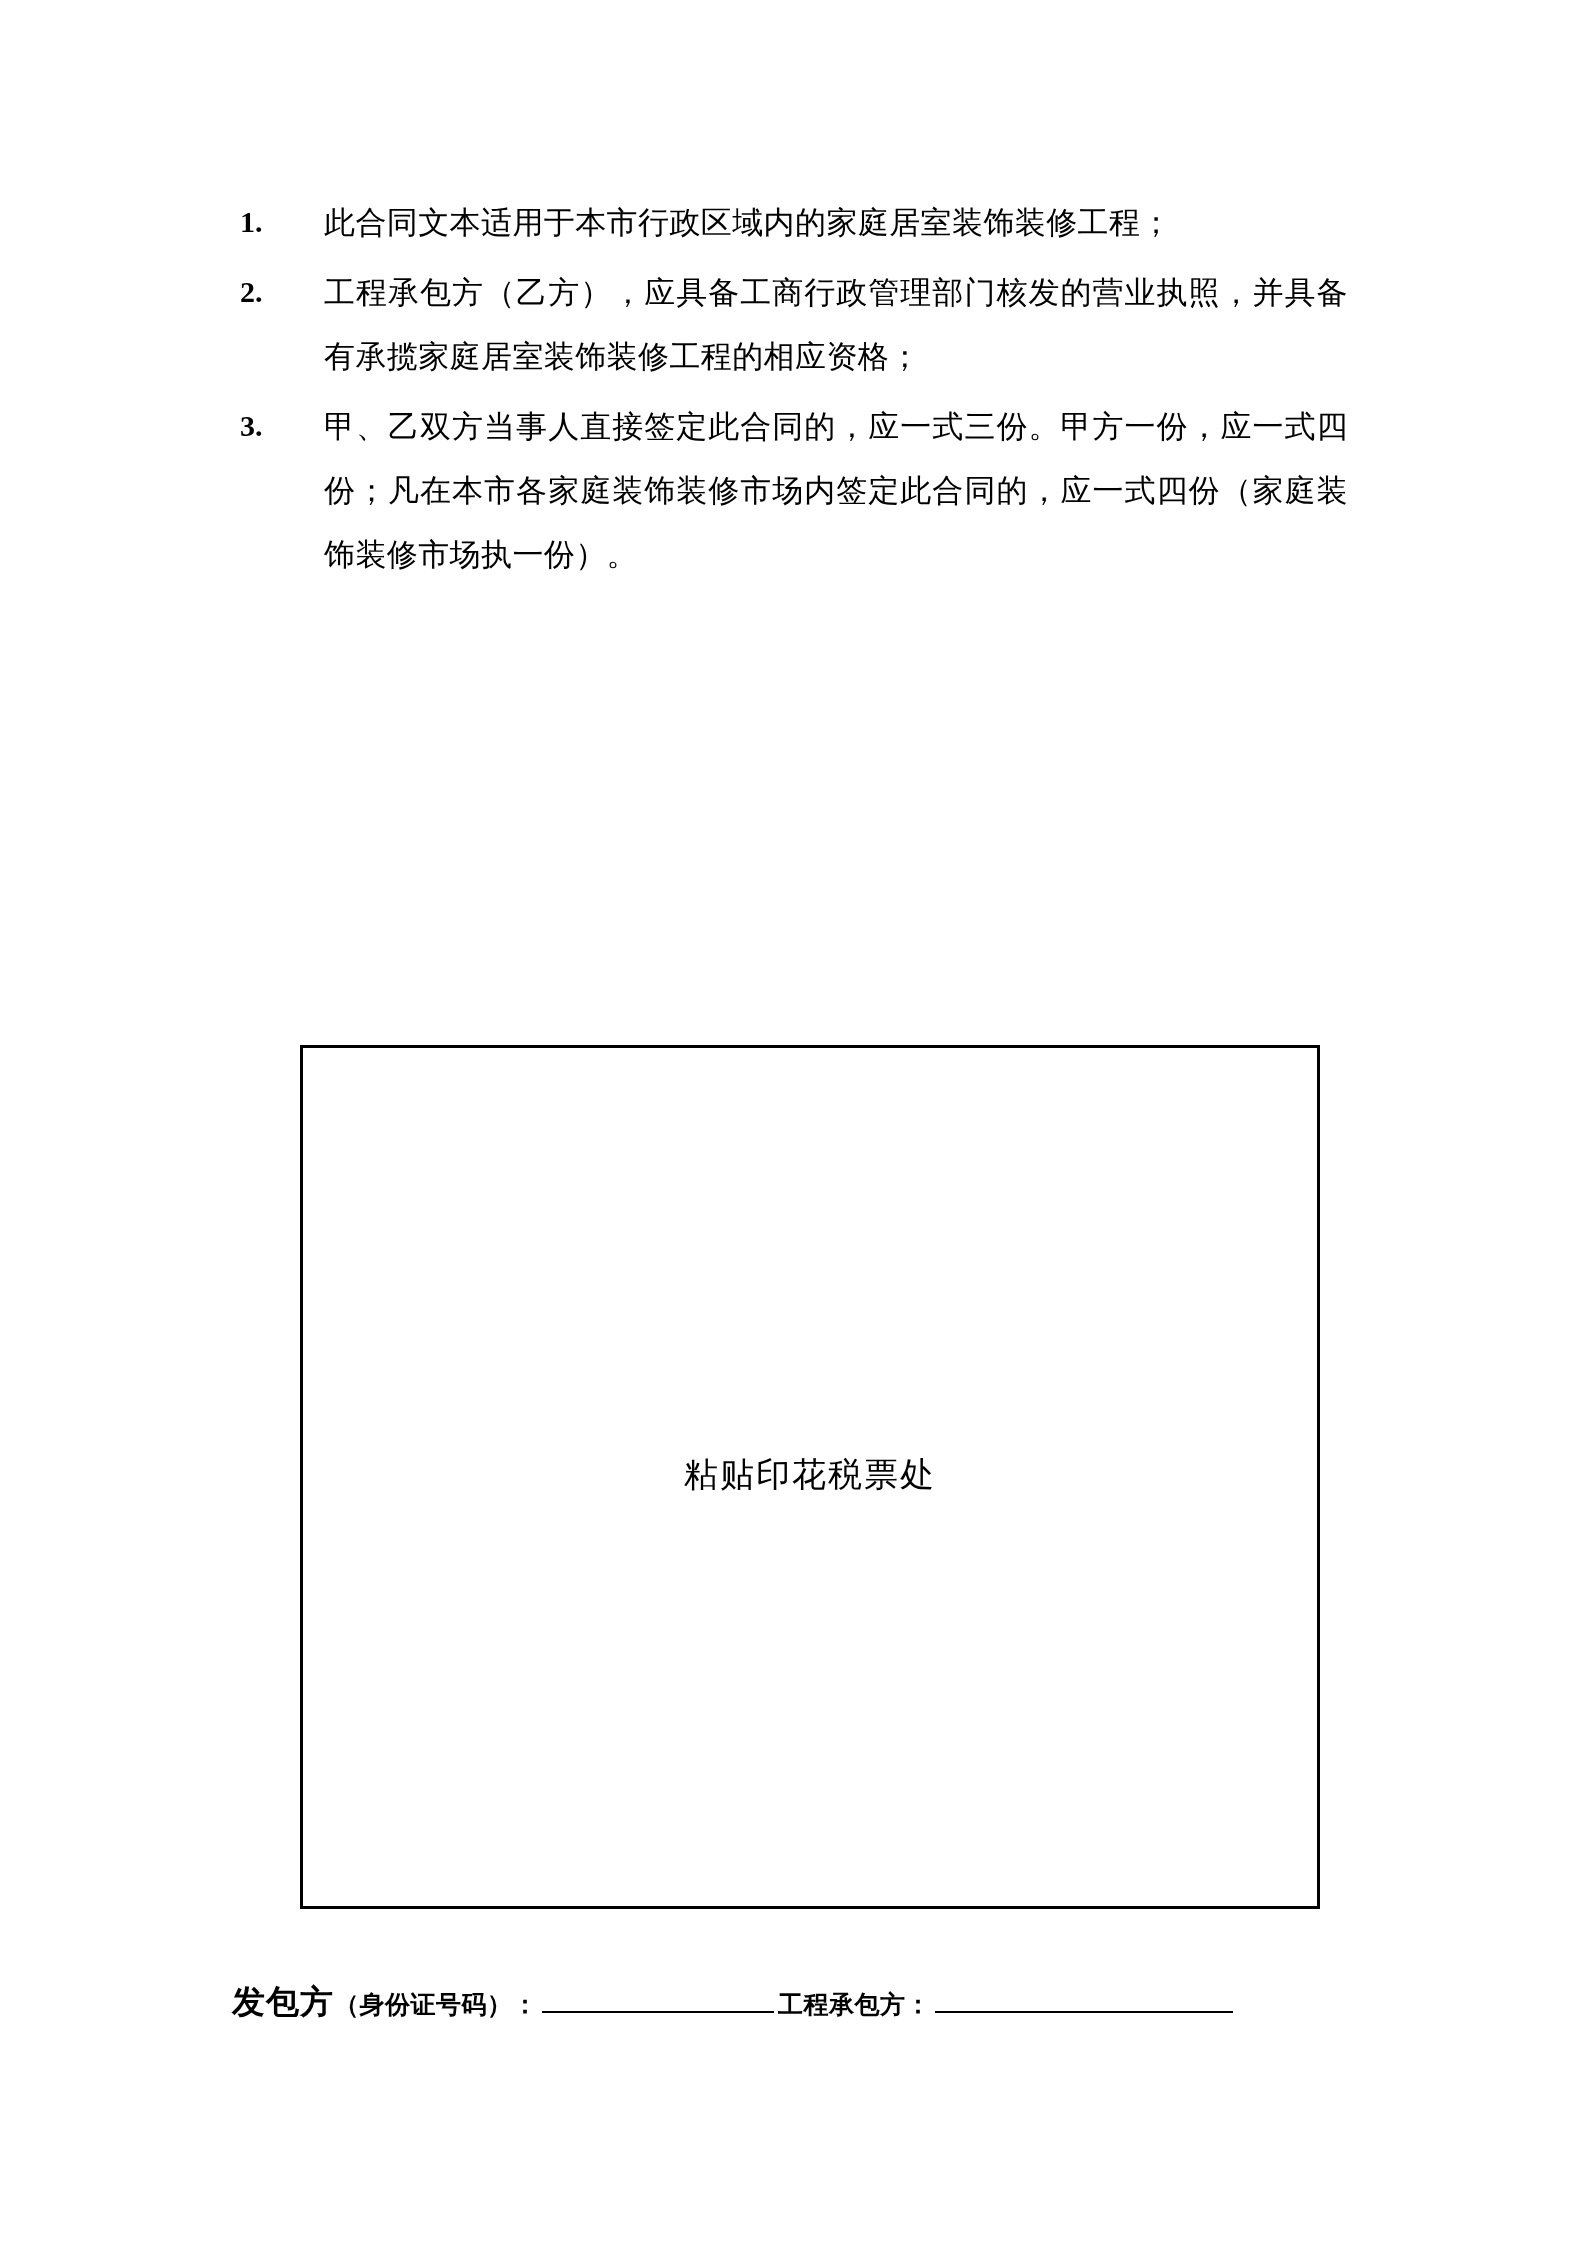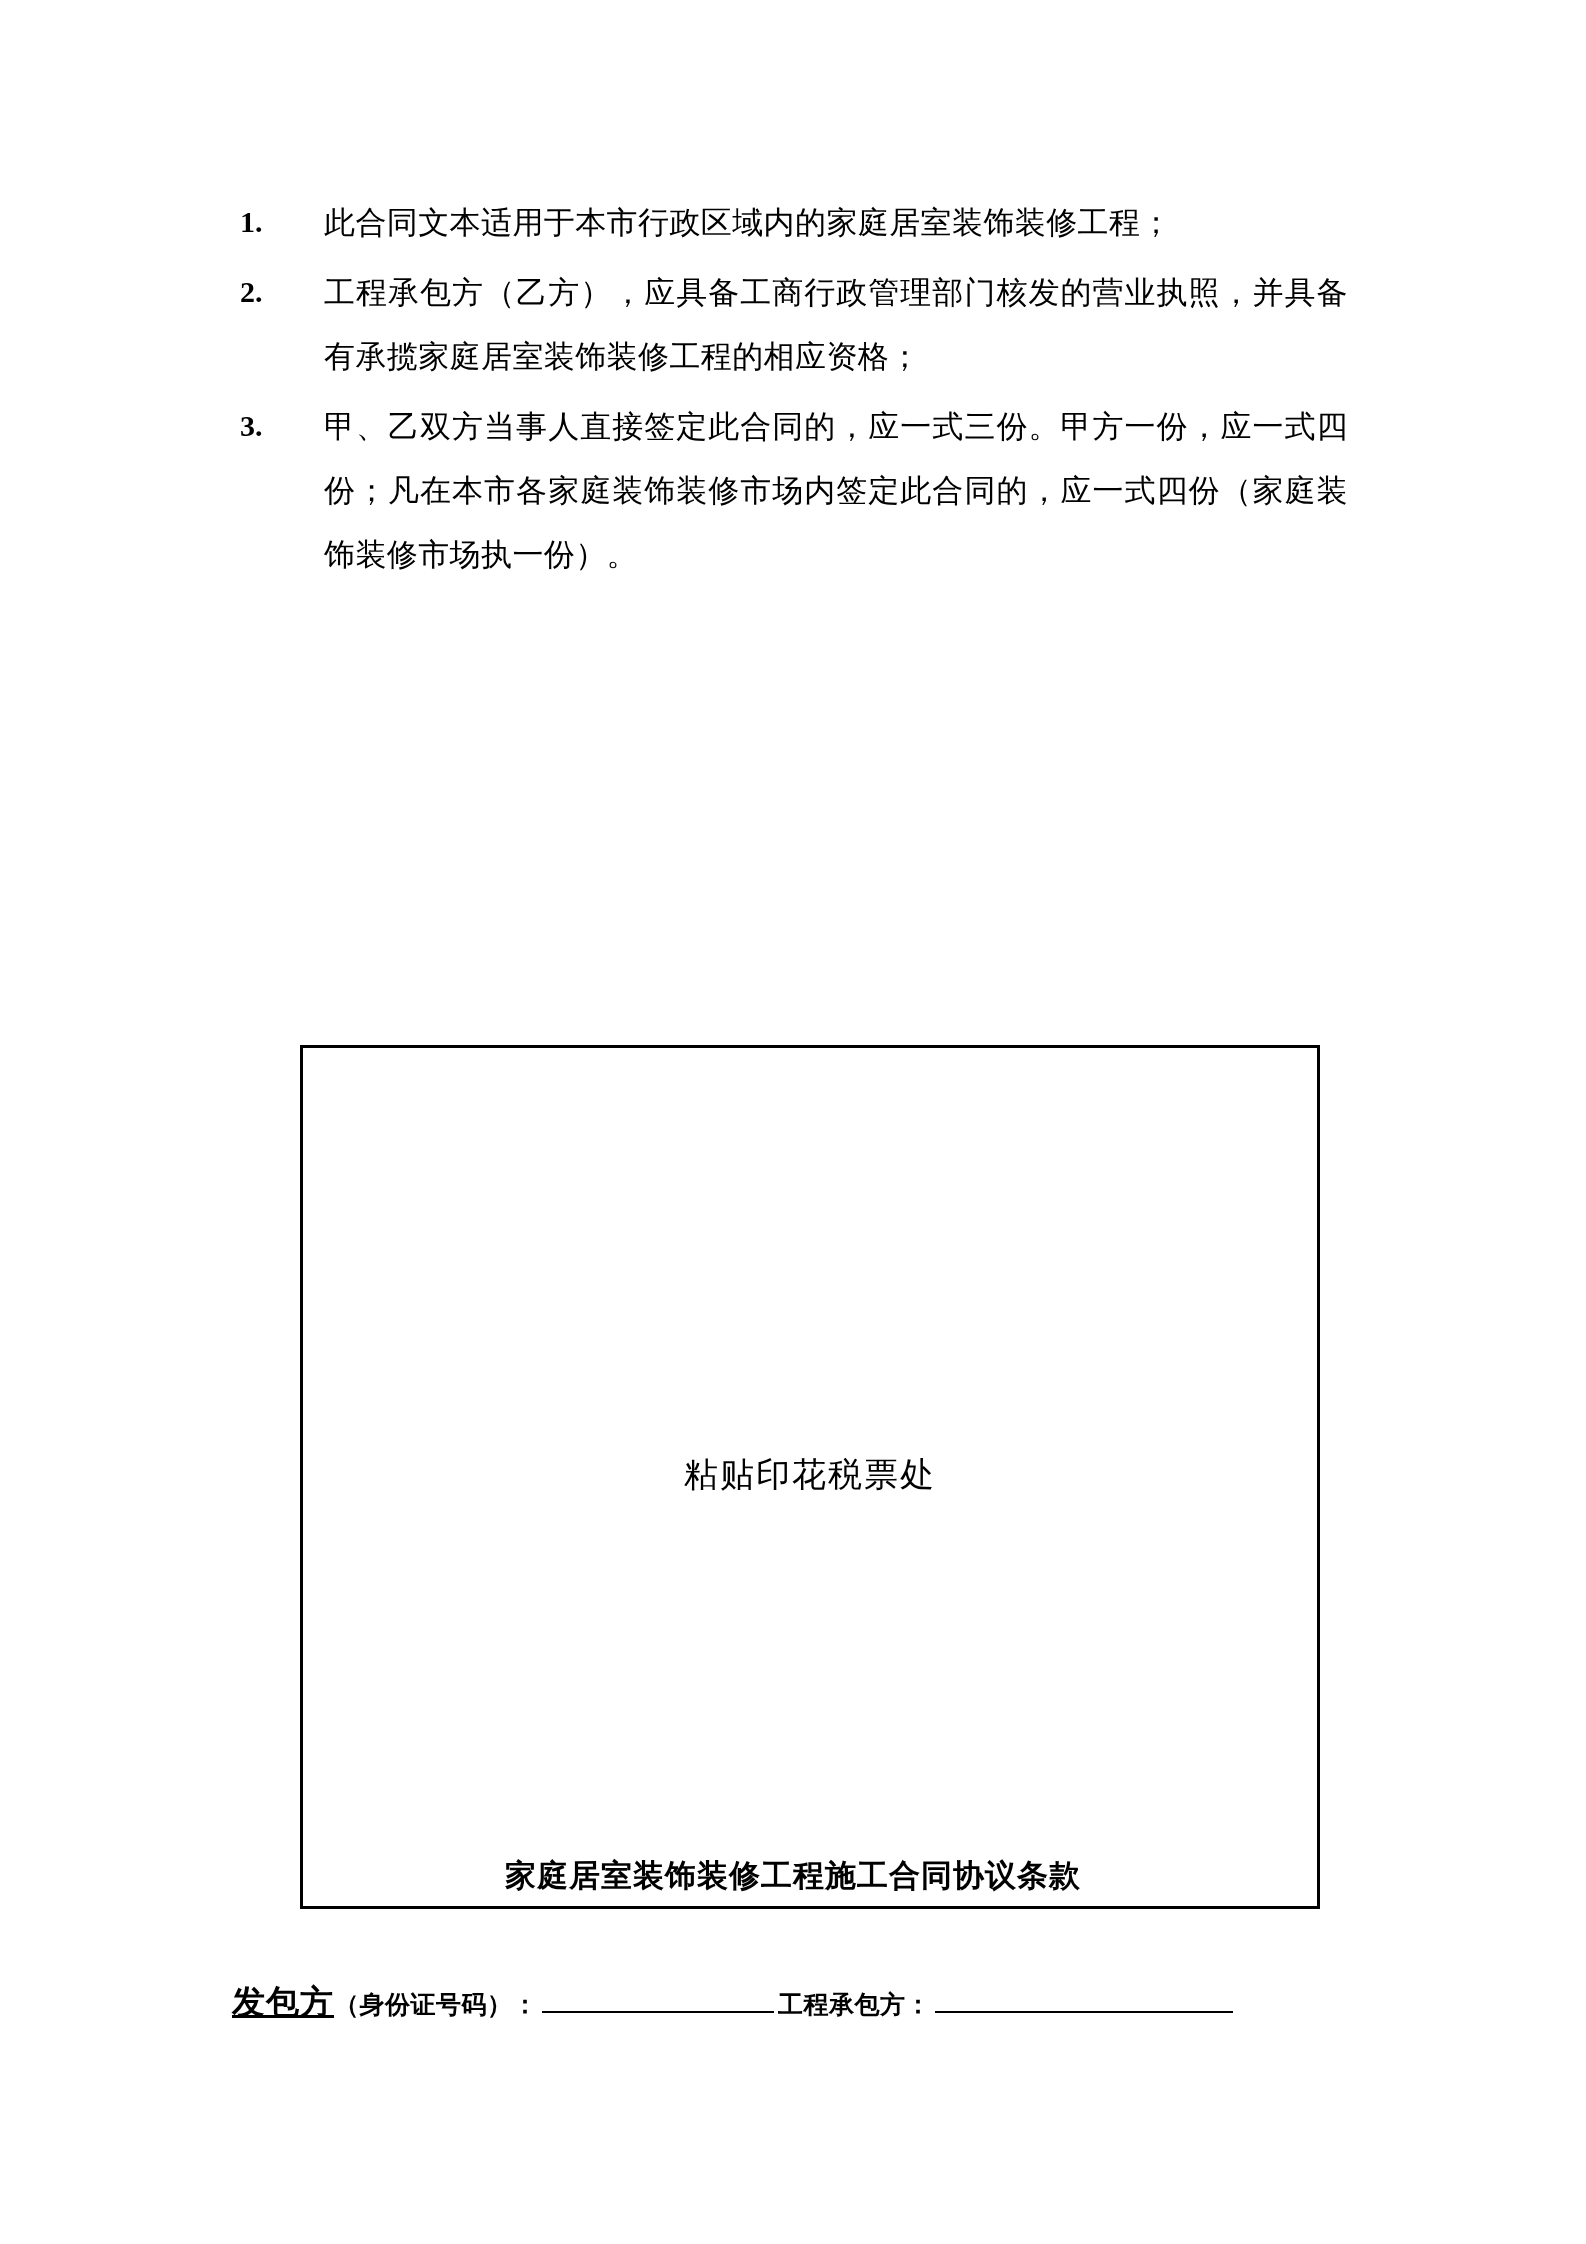--- a/index.html
+++ b/index.html
@@ -97,21 +97,20 @@
     left: 232px;
     top: 1980px;
     width: 1130px;
     display: flex;
     align-items: baseline;
     font-weight: 700;
   }
   .sig-big {
     font-size: 33px;
     letter-spacing: 1px;
-    text-decoration: underline;
   }
   .sig-small {
     font-size: 25px;
     letter-spacing: 0.5px;
   }
   .sig-blank {
     display: inline-block;
     border-bottom: 2px solid #000000;
     height: 30px;
   }
@@ -139,21 +138,20 @@
       <div class="clause-num">3.</div>
       <div class="clause-text">甲、乙双方当事人直接签定此合同的，应一式三份。甲方一份，应一式四份；凡在本市各家庭装饰装修市场内签定此合同的，应一式四份（家庭装饰装修市场执一份）。</div>
     </div>
 
   </div>
 
   <div class="stamp-box">
     <div class="stamp-label">粘贴印花税票处</div>
   </div>
 
-  <div class="section-title">家庭居室装饰装修工程施工合同协议条款</div>
 
   <div class="sig-row">
     <span class="sig-big">发包方</span>
     <span class="sig-small">（身份证号码）：</span>
     <span class="sig-blank blank-a"></span>
     <span class="sig-small">工程承包方：</span>
     <span class="sig-blank blank-b"></span>
   </div>
 
 </div>

